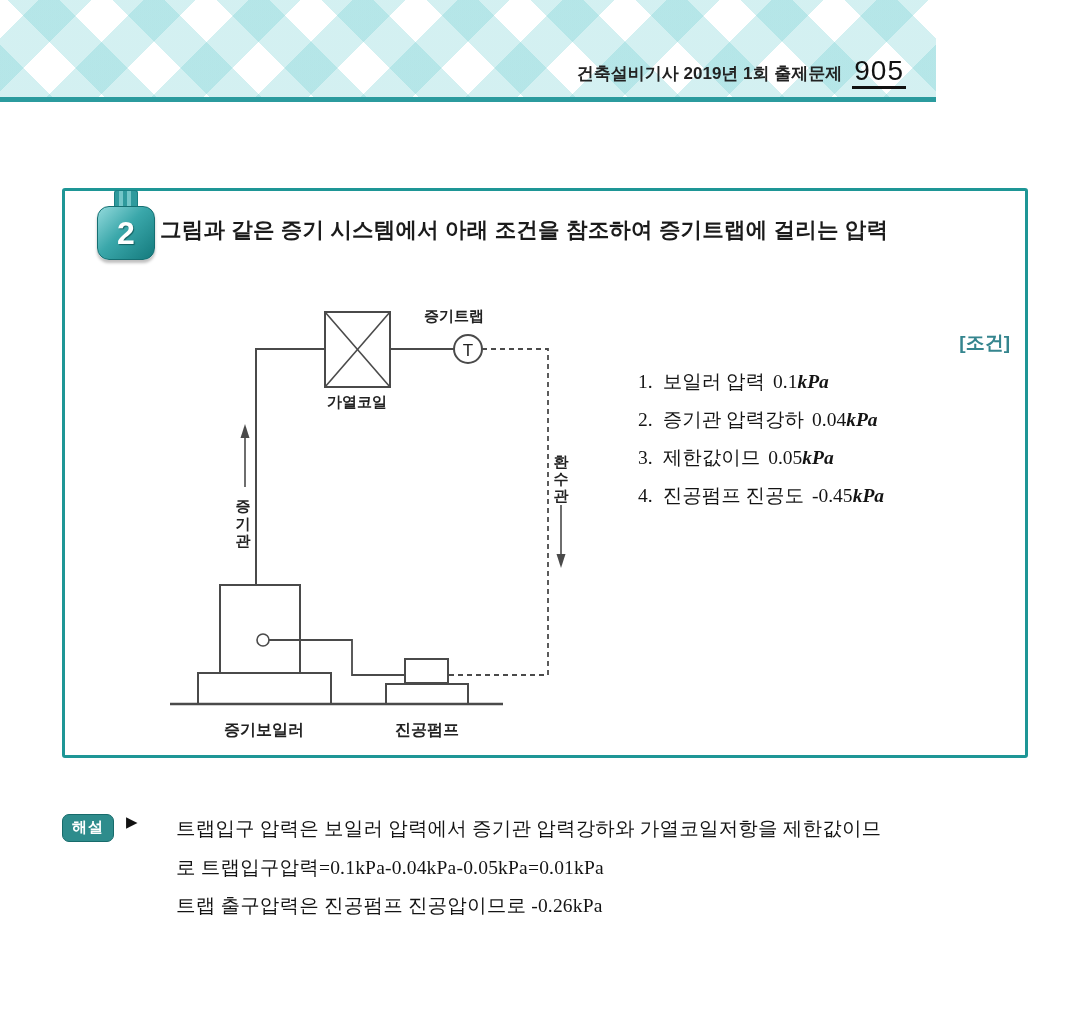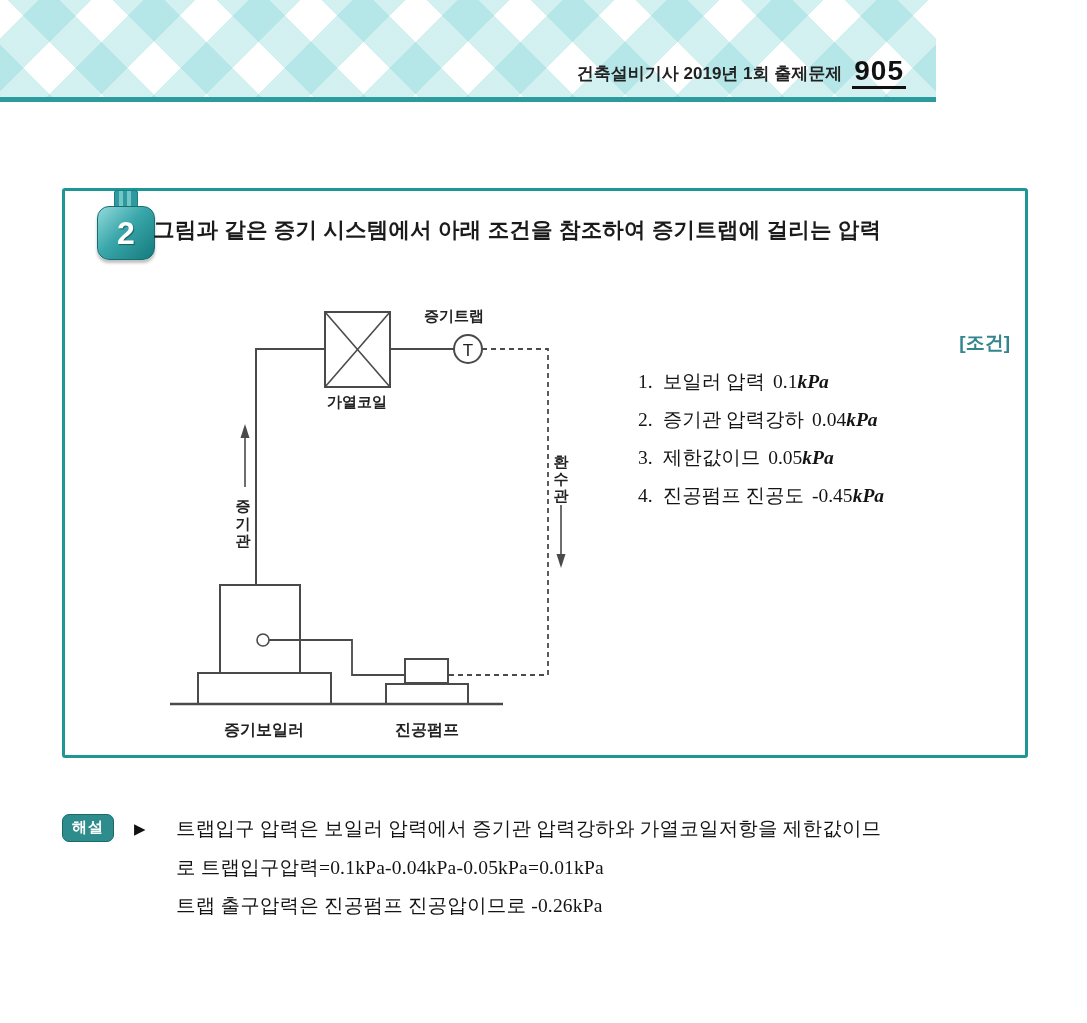--- a/index.html
+++ b/index.html
@@ -20,21 +20,21 @@
       repeating-linear-gradient(-45deg, rgba(111,206,210,0.30) 0 37px, transparent 37px 74px);
     border-bottom: 5px solid #2b9b9e;
   }
   .header-text {
     position: absolute; right: 30px; bottom: 8px;
     display: flex; align-items: flex-end; gap: 10px;
     white-space: nowrap;
   }
   .header-title { font-size: 17px; font-weight: 600; color: #222; padding-bottom: 4px; }
   .header-page  {
-    font-size: 28px; font-weight: 700; color: #111;
+    font-size: 28px; font-weight: 400; color: #111;
     border-bottom: 3px solid #111; line-height: 1.0; padding: 0 2px 1px 2px;
     letter-spacing: 1px;
   }
   
   .question-box {
     position: absolute; left: 62px; top: 188px; width: 966px; height: 570px;
     border: 3px solid #1e9696; border-radius: 3px; background: #ffffff;
   }
   
   .q-badge { position: absolute; left: 97px; top: 176px; width: 58px; height: 86px; }
@@ -48,21 +48,21 @@
     background: linear-gradient(135deg, #93dadc 0%, #3aa7aa 45%, #147a7d 100%);
     border: 1px solid #156f72; border-radius: 12px;
     display: flex; align-items: center; justify-content: center;
     box-shadow: 0 3px 3px rgba(0,0,0,0.25);
   }
   .q-badge .num {
     color: #ffffff; font-size: 32px; font-weight: 800;
     text-shadow: 1px 1px 1px rgba(0,60,60,0.6);
   }
   .q-text {
-    position: absolute; left: 153px; top: 211px; width: 870px;
+    position: absolute; left: 160px; top: 211px; width: 870px;
     font-size: 21.5px; font-weight: 700; color: #1b1b1b;
     line-height: 39px; letter-spacing: 0.2px;
   }
   .math { font-family: "Liberation Serif", serif; font-style: italic; font-weight: 600; }
   
   .diagram-svg { position: absolute; left: 165px; top: 295px; }
   .diagram-svg text { font-family: "Liberation Sans", sans-serif; fill: #222; }
   .vlabel {
     position: absolute; writing-mode: vertical-rl; text-orientation: upright;
     font-size: 15px; font-weight: 600; color: #222; letter-spacing: 2px;
@@ -75,21 +75,21 @@
   .cond-item {
     font-family: "Liberation Serif", serif;
     font-size: 19.5px; color: #141414; line-height: 38px; padding-left: 28px;
     white-space: nowrap;
   }
   .cond-item .n { margin-right: 10px; }
   .cond-item .v { margin-left: 8px; margin-top: 48px; }
   
   .expl-badge {
     position: absolute; left: 62px; top: 814px;
-    display: flex; align-items: center; gap: 20px;
+    display: flex; gap: 12px;
   }
   .expl-badge .pill {
     background: #2e8c8c; color: #ffffff; font-size: 15px; font-weight: 700;
     padding: 3px 9px 4px 9px; border-radius: 7px; border: 1px solid #176b6b;
     letter-spacing: 1px;
   }
   .expl-badge .arrow { color: #111; font-size: 15px; line-height: 1; }
   .expl-text {
     position: absolute; left: 152px; top: 810px; width: 900px;
     font-family: "Liberation Serif", serif;

